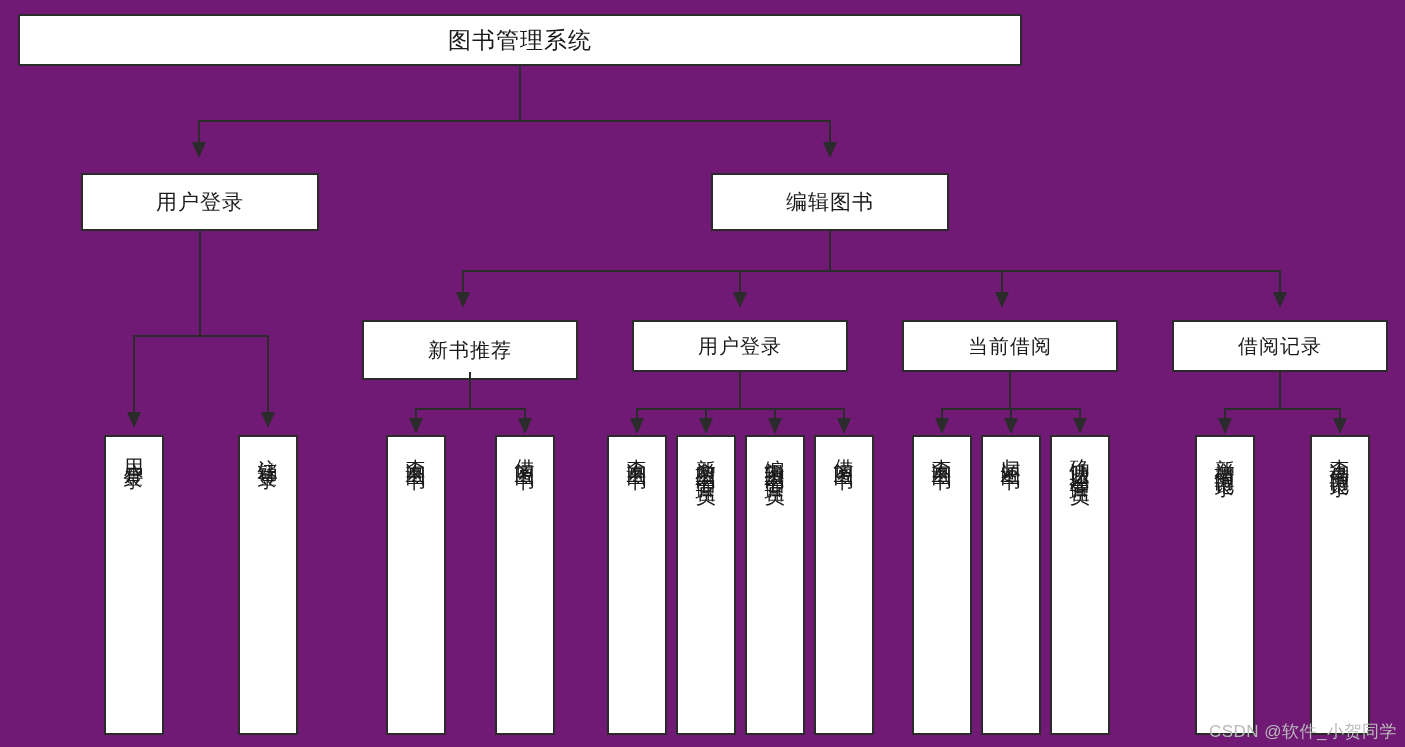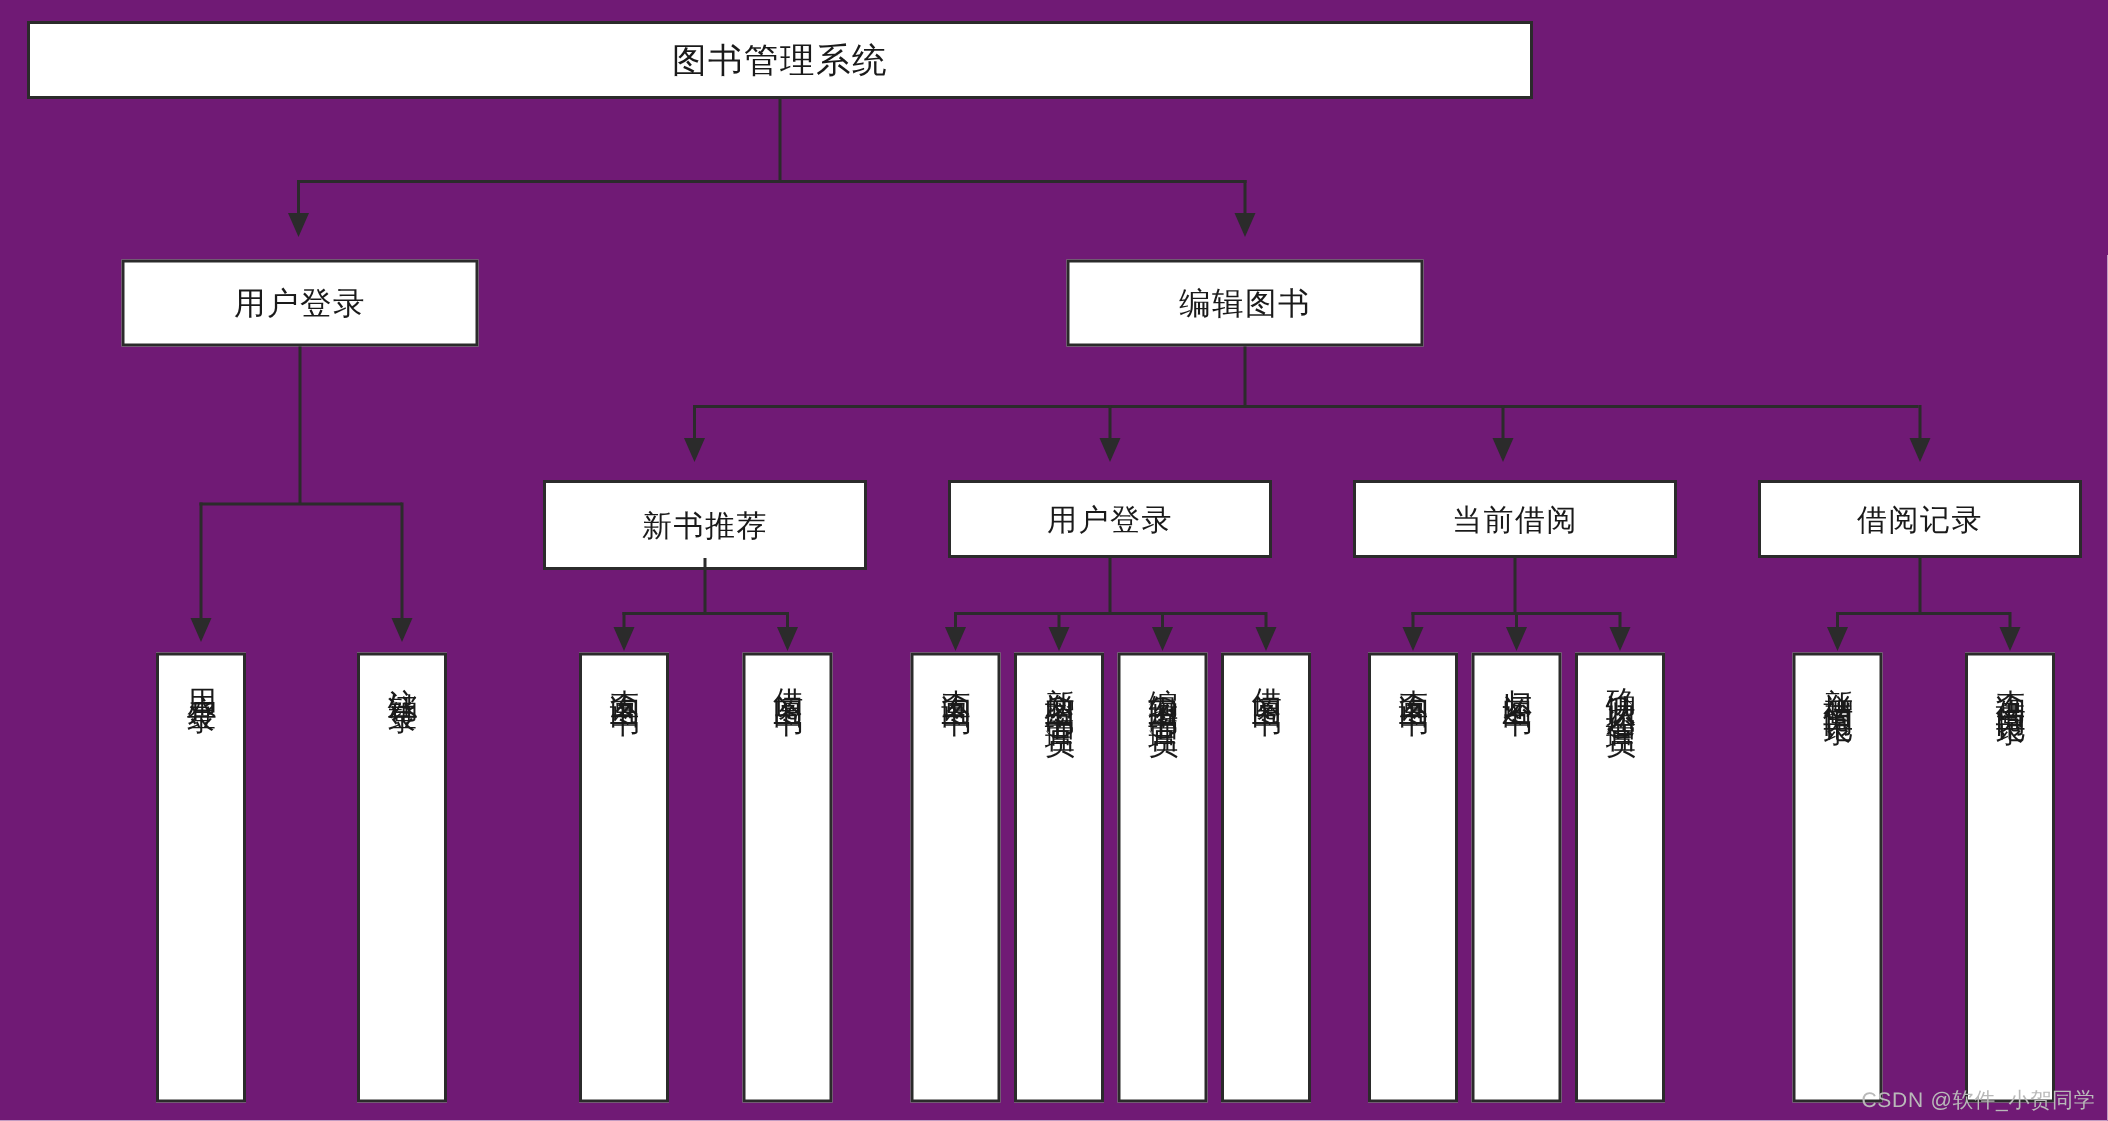--- a/index.html
+++ b/index.html
@@ -66,21 +66,21 @@
     width:0;height:0;
     border-left:7px solid transparent;
     border-right:7px solid transparent;
     border-top:16px solid #2b2b2b;
   }
   
   .watermark{
     position:absolute;
     right:8px;
     bottom:4px;
-    font-size:14px;
+    font-size:17px;
     color:#b9b9b9;
     letter-spacing:0.5px;
     white-space:nowrap;
     pointer-events:none;
   }
 </style>
 </head>
 <body>
 
 <div id="canvas">

